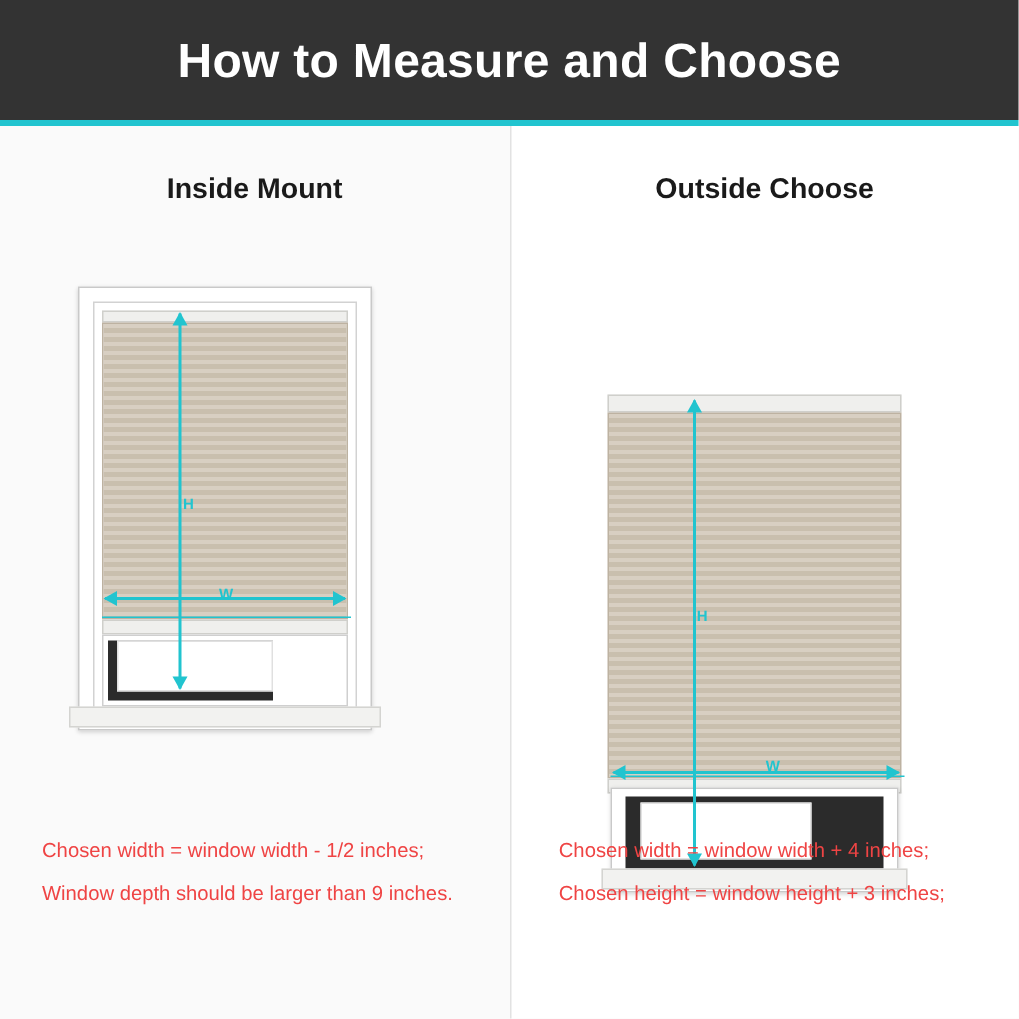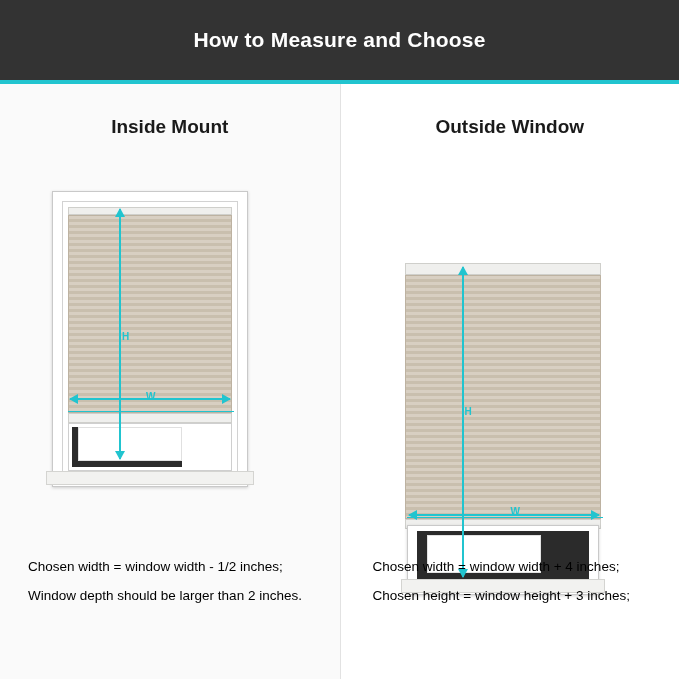--- a/index.html
+++ b/index.html
@@ -27,21 +27,21 @@
     top: 0;
     width: 679px;
     height: 80px;
     background: #333333;
     display: flex;
     align-items: center;
     justify-content: center;
   }
   .header-title {
     color: #ffffff;
-    font-size: 21px;
+    font-size: 32px;
     font-weight: bold;
     letter-spacing: 0.2px;
   }
   .header-rule {
     position: absolute;
     left: 0;
     top: 80px;
     width: 679px;
     height: 4px;
     background: #21c4cf;
@@ -210,21 +210,21 @@
   .captions {
     position: absolute;
     left: 0;
     top: 468px;
     width: 100%;
     box-sizing: border-box;
     padding: 0 28px;
   }
   .caption-line {
     font-size: 13.5px;
-    color: #000000;
+    color: #ef4444;
     line-height: 29px;
     white-space: nowrap;
   }
   .col-right .captions {
     padding-left: 32px;
   }
 </style>
 </head>
 <body>
 
@@ -265,26 +265,26 @@
         <div class="arrow-h" style="left:70px; top:224px; width:160px; height:12px;">
           <div class="line"></div>
           <div class="tip-left"></div>
           <div class="tip-right"></div>
         </div>
         <div class="dim-label" style="left:146px; top:223px;">W</div>
       </div>
 
       <div class="captions">
         <div class="caption-line">Chosen width = window width - 1/2 inches;</div>
-        <div class="caption-line">Window depth should be larger than 2 inches.</div>
+        <div class="caption-line">Window depth should be larger than 9 inches.</div>
       </div>
     </div>
 
     <div class="col col-right">
-      <div class="col-title">Outside Window</div>
+      <div class="col-title">Outside Choose</div>
 
       <div class="stage">
 
         <div class="shade-rail" style="left:64px; top:94px; width:196px; height:12px;"></div>
         <div class="shade" style="left:64px; top:106px; width:196px; height:244px;"></div>
         <div class="shade-rail" style="left:64px; top:350px; width:196px; height:10px;"></div>
 
         <div class="win-outer" style="left:66px; top:356px; width:192px; height:70px;"></div>
         <div class="sill-dark" style="left:76px; top:362px; width:172px; height:48px;"></div>
         <div class="glass" style="left:86px; top:366px; width:114px; height:38px; border-color:#e2e2e2;"></div>

